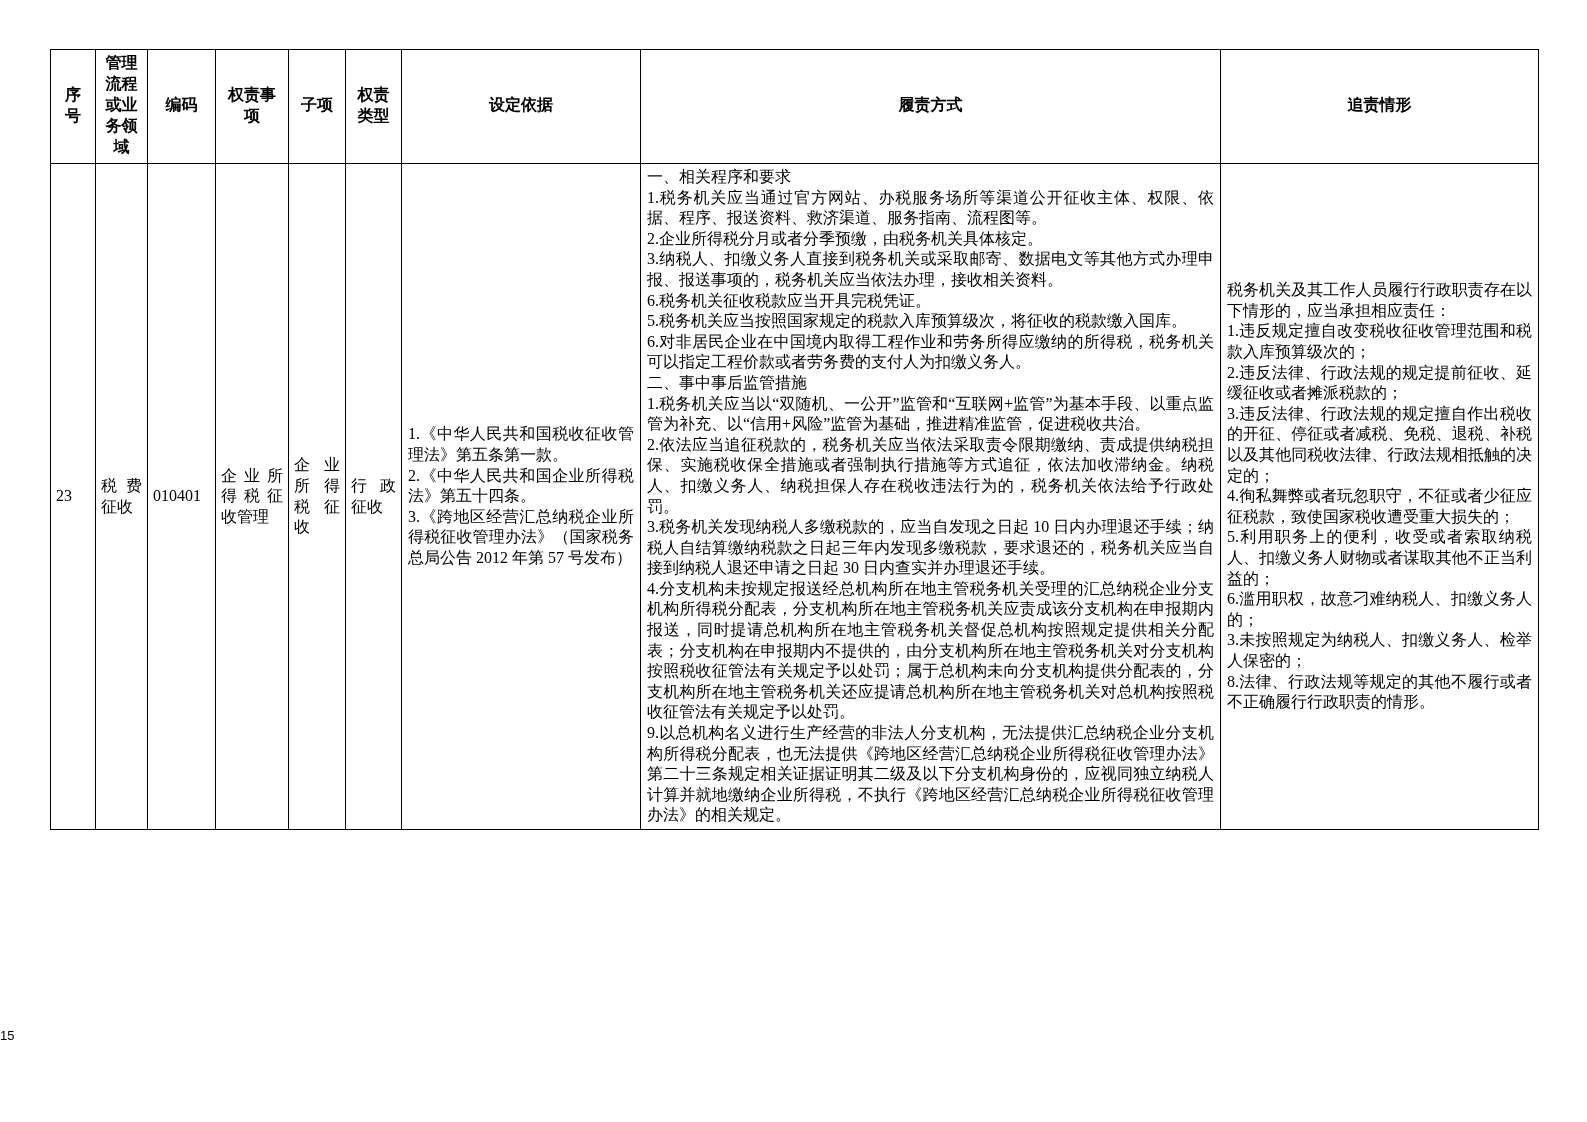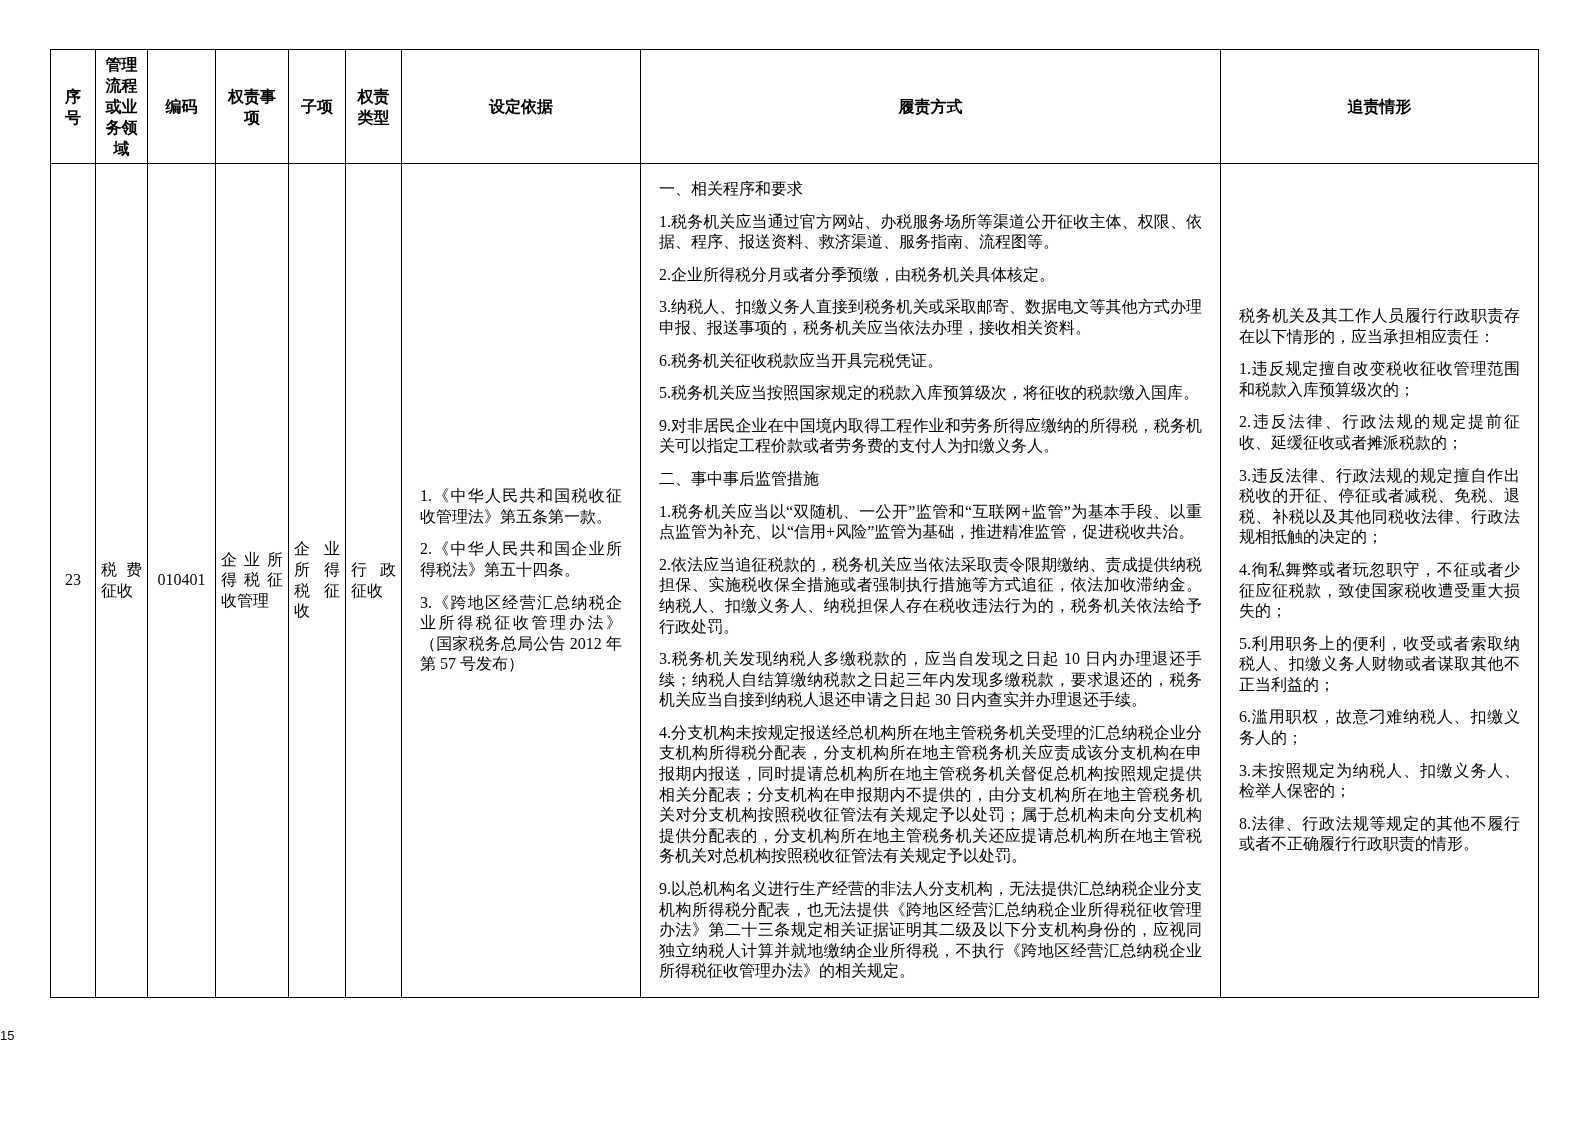--- a/index.html
+++ b/index.html
@@ -23,44 +23,44 @@
     width: 1488px;
     table-layout: fixed;
     border-collapse: collapse;
   }
   .duty-table th, .duty-table td {
     border: 1px solid #000000;
     vertical-align: middle;
     box-sizing: border-box;
   }
   .duty-table th {
-    font-family: Liberation Serif, serif;
+    font-family: Liberation Mono, monospace;
     font-weight: bold;
     font-size: 16px;
     line-height: 21px;
     text-align: center;
     padding: 4px 8px;
     height: 106px;
   }
   .duty-table td {
     font-size: 16px;
     line-height: 20.6px;
     padding: 2px 5px;
   }
-  td.cell-center { text-align: center; }
+  td.cell-center { }
   td.cell-just {
     text-align: justify;
     text-justify: inter-character;
   }
   td.cell-text {
     text-align: justify;
     text-justify: inter-character;
     padding: 3px 6px;
   }
-  .cell-text p { margin: 12px; }
+  .cell-text p { margin: 0; }
   .page-footer {
     position: absolute;
     top: 1028px;
     left: 0;
     width: 100%;
     text-align: left;
     font-family: "Liberation Sans", "DejaVu Sans", sans-serif;
     font-size: 13px;
     color: #000000;
   }
@@ -108,21 +108,21 @@
           <p>2.《中华人民共和国企业所得税法》第五十四条。</p>
           <p>3.《跨地区经营汇总纳税企业所得税征收管理办法》（国家税务总局公告 2012 年第 57 号发布）</p>
         </td>
         <td class="cell-text">
           <p>一、相关程序和要求</p>
           <p>1.税务机关应当通过官方网站、办税服务场所等渠道公开征收主体、权限、依据、程序、报送资料、救济渠道、服务指南、流程图等。</p>
           <p>2.企业所得税分月或者分季预缴，由税务机关具体核定。</p>
           <p>3.纳税人、扣缴义务人直接到税务机关或采取邮寄、数据电文等其他方式办理申报、报送事项的，税务机关应当依法办理，接收相关资料。</p>
           <p>6.税务机关征收税款应当开具完税凭证。</p>
           <p>5.税务机关应当按照国家规定的税款入库预算级次，将征收的税款缴入国库。</p>
-          <p>9.对非居民企业在中国境内取得工程作业和劳务所得应缴纳的所得税，税务机关可以指定工程价款或者劳务费的支付人为扣缴义务人。</p>
+          <p>6.对非居民企业在中国境内取得工程作业和劳务所得应缴纳的所得税，税务机关可以指定工程价款或者劳务费的支付人为扣缴义务人。</p>
           <p>二、事中事后监管措施</p>
           <p>1.税务机关应当以“双随机、一公开”监管和“互联网+监管”为基本手段、以重点监管为补充、以“信用+风险”监管为基础，推进精准监管，促进税收共治。</p>
           <p>2.依法应当追征税款的，税务机关应当依法采取责令限期缴纳、责成提供纳税担保、实施税收保全措施或者强制执行措施等方式追征，依法加收滞纳金。纳税人、扣缴义务人、纳税担保人存在税收违法行为的，税务机关依法给予行政处罚。</p>
           <p>3.税务机关发现纳税人多缴税款的，应当自发现之日起 10 日内办理退还手续；纳税人自结算缴纳税款之日起三年内发现多缴税款，要求退还的，税务机关应当自接到纳税人退还申请之日起 30 日内查实并办理退还手续。</p>
           <p>4.分支机构未按规定报送经总机构所在地主管税务机关受理的汇总纳税企业分支机构所得税分配表，分支机构所在地主管税务机关应责成该分支机构在申报期内报送，同时提请总机构所在地主管税务机关督促总机构按照规定提供相关分配表；分支机构在申报期内不提供的，由分支机构所在地主管税务机关对分支机构按照税收征管法有关规定予以处罚；属于总机构未向分支机构提供分配表的，分支机构所在地主管税务机关还应提请总机构所在地主管税务机关对总机构按照税收征管法有关规定予以处罚。</p>
           <p>9.以总机构名义进行生产经营的非法人分支机构，无法提供汇总纳税企业分支机构所得税分配表，也无法提供《跨地区经营汇总纳税企业所得税征收管理办法》第二十三条规定相关证据证明其二级及以下分支机构身份的，应视同独立纳税人计算并就地缴纳企业所得税，不执行《跨地区经营汇总纳税企业所得税征收管理办法》的相关规定。</p>
         </td>
         <td class="cell-text">
           <p>税务机关及其工作人员履行行政职责存在以下情形的，应当承担相应责任：</p>
           <p>1.违反规定擅自改变税收征收管理范围和税款入库预算级次的；</p>

